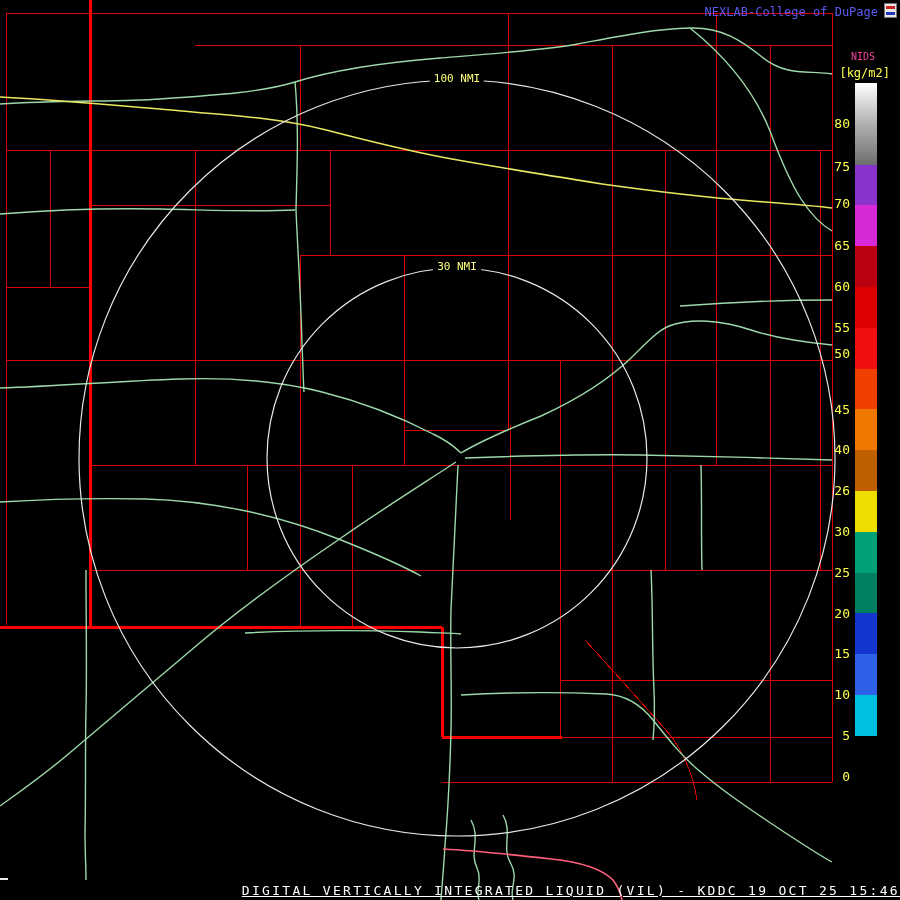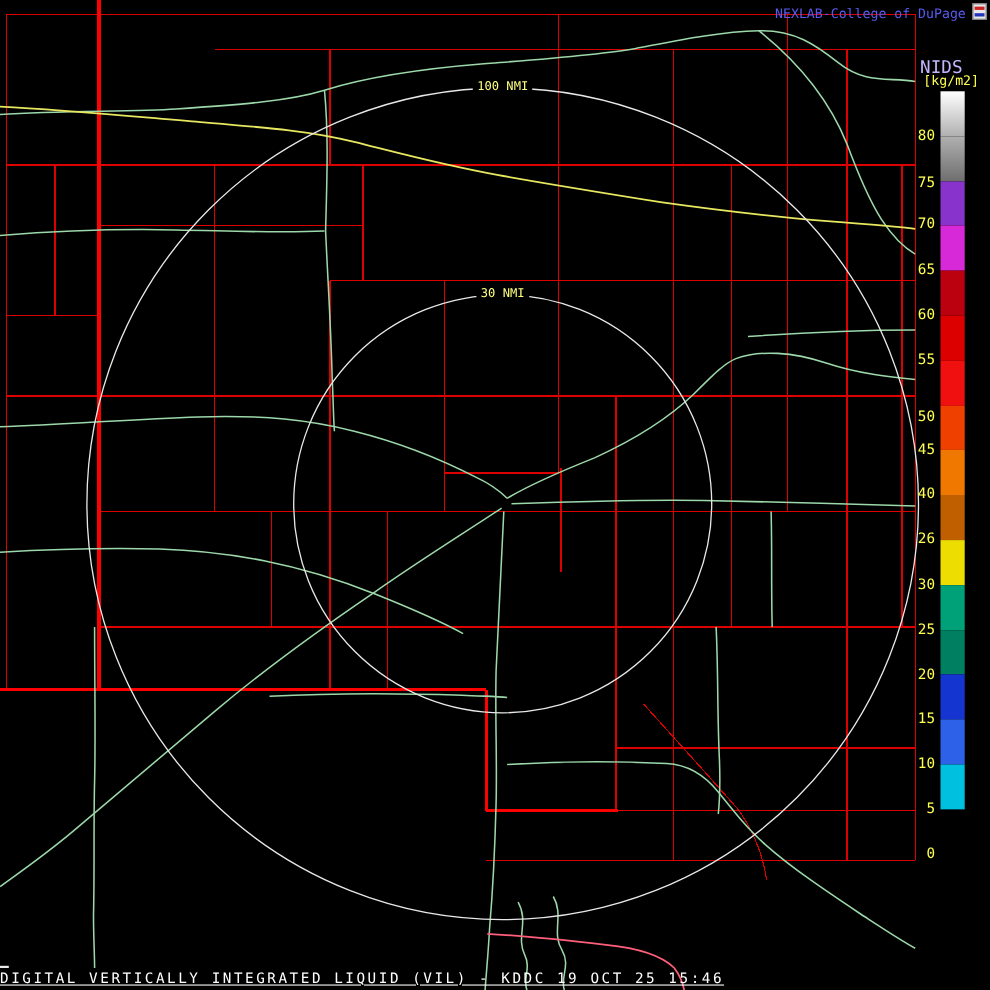--- a/index.html
+++ b/index.html
@@ -14,34 +14,34 @@
   g[data-name="road-lines"] path { fill:none; stroke-width:1.4; }
   g[data-name="highway-lines"] path { fill:none; stroke-width:1.6; }
   g[data-name="special-road-lines"] path { fill:none; stroke-width:1.6; }
   g[data-name="range-rings"] circle { fill:none; stroke:#e8e8e8; stroke-width:1.2; }
 
   .attrib { position:absolute; top:5px; right:22px; color:#5a5af0; font-size:12px; letter-spacing:0px; }
   .logo { position:absolute; top:3px; right:3px; width:13px; height:15px; background:#e8e8e8; border:1px solid #777; box-sizing:border-box; }
   .logo .stripe-red { position:absolute; left:1px; top:2px; width:9px; height:3px; background:#cc2222; }
   .logo .stripe-blue { position:absolute; left:1px; top:8px; width:9px; height:3px; background:#2233bb; }
 
-  .nids { position:absolute; top:51px; right:25px; color:#c4b5fd; font-size:16px;text-align:right; }
+  .nids { position:absolute; top:51px; right:25px; color:#ec4899; font-size:10px;text-align:right; }
   .units { position:absolute; top:66px; right:10px; color:#ffff50; font-size:12px; }
 
   .cb-wrap { position:absolute; top:83px; right:23px; width:22px; }
   .cb-seg { width:22px; height:40.8px; }
   .cb-tick { position:absolute; right:50px; color:#ffff50; font-size:13px; line-height:16px; }
 
   .ring-label {
     position:absolute; transform:translateX(-50%);
     background:#000; color:#ffff80; font-size:11px; padding:0 4px; white-space:nowrap;
   }
 
   .footer {
-    position:absolute; bottom:2px; left:0; width:100%; text-align:left;
+    position:absolute; bottom:2px; left:0; width:100%; text-align:right;
     color:#ffffff; font-size:13px; letter-spacing:2.3px; text-decoration:underline;
     white-space:nowrap;
   }
   .edge-artifact { position:absolute; left:0; top:878px; width:8px; height:2px; background:#e8e8e8; }
 </style>
 </head>
 <body>
 
 <svg class="map" width="900" height="900" viewBox="0 0 900 900" data-name="radar-map">
   <g data-name="county-lines" stroke="#dd0000">
@@ -149,21 +149,21 @@
     <div class="cb-seg" data-name="colorbar-segment" style="background: rgb(0, 192, 224);"></div>
     <div class="cb-seg" data-name="colorbar-segment" style="background: rgb(0, 0, 0);"></div>
   </div>
 <div data-name="colorbar-ticks">
     <div class="cb-tick" data-name="colorbar-tick-label" style="top: 116px;">80</div>
     <div class="cb-tick" data-name="colorbar-tick-label" style="top: 159px;">75</div>
     <div class="cb-tick" data-name="colorbar-tick-label" style="top: 196px;">70</div>
     <div class="cb-tick" data-name="colorbar-tick-label" style="top: 238.4px;">65</div>
     <div class="cb-tick" data-name="colorbar-tick-label" style="top: 279.2px;">60</div>
     <div class="cb-tick" data-name="colorbar-tick-label" style="top: 320px;">55</div>
-    <div class="cb-tick" data-name="colorbar-tick-label" style="top: 372px; margin-left: 48px;">50</div>
+    <div class="cb-tick" data-name="colorbar-tick-label" style="top: 346px; margin-left: 48px;">50</div>
     <div class="cb-tick" data-name="colorbar-tick-label" style="top: 401.6px;">45</div>
     <div class="cb-tick" data-name="colorbar-tick-label" style="top: 442.4px;">40</div>
     <div class="cb-tick" data-name="colorbar-tick-label" style="top: 483.2px;">26</div>
     <div class="cb-tick" data-name="colorbar-tick-label" style="top: 524px;">30</div>
     <div class="cb-tick" data-name="colorbar-tick-label" style="top: 564.8px;">25</div>
     <div class="cb-tick" data-name="colorbar-tick-label" style="top: 605.6px; text-align: center;">20</div>
     <div class="cb-tick" data-name="colorbar-tick-label" style="top: 646.4px; text-align: center;">15</div>
     <div class="cb-tick" data-name="colorbar-tick-label" style="top: 687.2px;">10</div>
     <div class="cb-tick" data-name="colorbar-tick-label" style="top: 728px;">5</div>
     <div class="cb-tick" data-name="colorbar-tick-label" style="top: 768.8px;">0</div>

